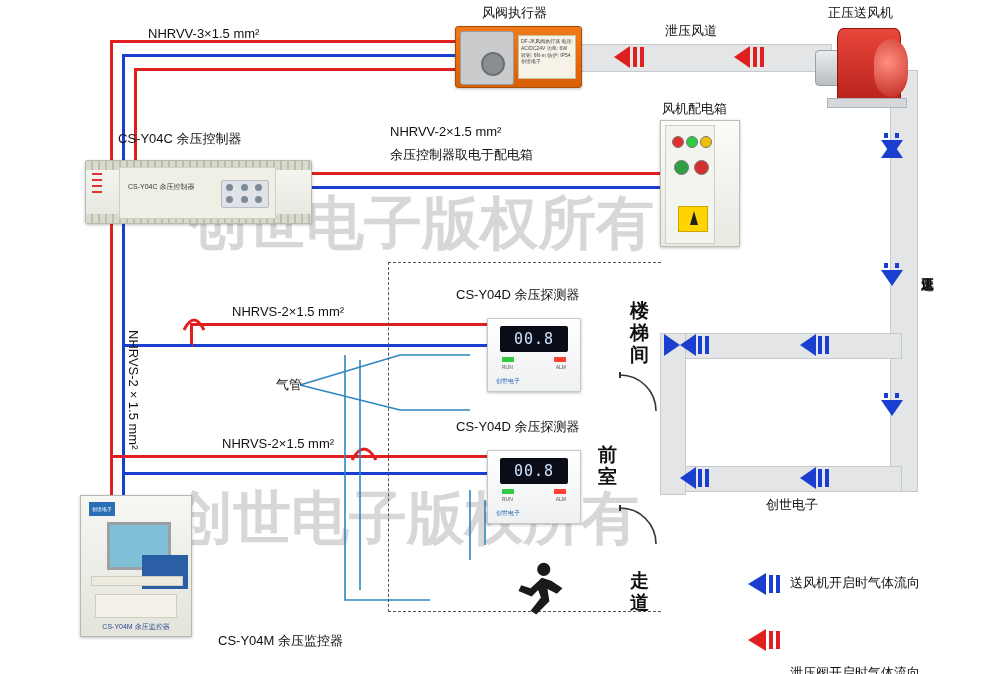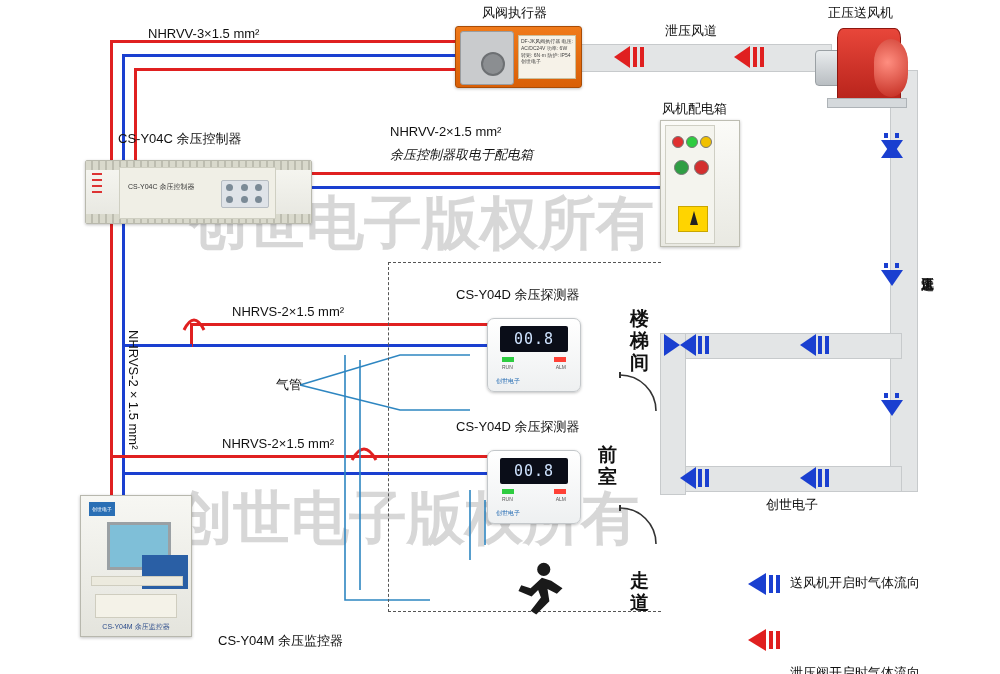--- a/index.html
+++ b/index.html
@@ -64,21 +64,21 @@
   .fan .base{position:absolute;left:12px;top:70px;width:78px;height:8px;background:#d5d9dc;border:1px solid #aeb3b7;}
 
   
   .distbox{position:absolute;left:660px;top:120px;width:78px;height:125px;background:linear-gradient(#fbfbf8,#e9e9e2);border:1px solid #bdbdb2;}
   .distbox .door{position:absolute;left:4px;top:4px;width:48px;height:117px;background:#f4f4ee;border:1px solid #cfcfc4;}
   .distbox .btn{position:absolute;width:10px;height:10px;border-radius:50%;border:1px solid #777;}
   .distbox .sticker{position:absolute;left:12px;top:80px;width:28px;height:24px;background:#ffd400;border:1px solid #c9a600;}
   .distbox .sticker:after{content:"";position:absolute;left:11px;top:4px;border-left:4px solid transparent;border-right:4px solid transparent;border-bottom:14px solid #222;}
 
   
-  .detector{position:absolute;width:92px;height:72px;background:linear-gradient(#ffffff,#eef0f1);border:1px solid #c3c7ca;border-radius:7px;}
+  .detector{position:absolute;width:92px;height:72px;background:linear-gradient(#ffffff,#eef0f1);border:1px solid #c3c7ca;border-radius:1px;}
   .detector .lcd{position:absolute;left:12px;top:7px;width:68px;height:26px;background:#0a0d18;border-radius:2px;}
   .detector .lcd span{position:absolute;left:0;right:0;top:4px;text-align:center;color:#cfe3ff;font-family:"DejaVu Sans Mono",monospace;font-size:15px;letter-spacing:1px;}
   .detector .leds{position:absolute;left:14px;top:38px;width:64px;display:flex;justify-content:space-between;}
   .detector .leds i{width:12px;height:5px;display:block;}
   .detector .leds i.g{background:#2ecc40;}
   .detector .leds i.r{background:#ff4136;}
   .detector .txt{position:absolute;left:14px;top:45px;width:64px;display:flex;justify-content:space-between;font-size:5px;color:#555;}
   .detector .brand{position:absolute;left:8px;bottom:5px;font-size:6px;color:#2a6fb5;}
 
   
@@ -300,30 +300,30 @@
         <rect x="776" y="631" width="4" height="18"></rect>
     </g>
   </svg>
 
   <div class="lbl" style="left:148px;top:26px;">NHRVV-3×1.5 mm²</div>
   <div class="lbl" style="left:482px;top:4px;">风阀执行器</div>
   <div class="lbl" style="left:665px;top:22px;">泄压风道</div>
   <div class="lbl" style="left:828px;top:4px;">正压送风机</div>
   <div class="lbl" style="left:118px;top:130px;">CS-Y04C 余压控制器</div>
   <div class="lbl" style="left:390px;top:124px;">NHRVV-2×1.5 mm²</div>
-  <div class="lbl" style="left:390px;top:146px;font-style:italic;">余压控制器取电于配电箱</div>
+  <div class="lbl" style="left:390px;top:146px;">余压控制器取电于配电箱</div>
   <div class="lbl" style="left:662px;top:100px;">风机配电箱</div>
   <div class="lbl v" style="left:918px;top:268px;">正压送风管道</div>
   <div class="lbl v" style="left:126px;top:330px;">NHRVS-2×1.5 mm²</div>
   <div class="lbl" style="left:232px;top:304px;">NHRVS-2×1.5 mm²</div>
   <div class="lbl" style="left:222px;top:436px;">NHRVS-2×1.5 mm²</div>
   <div class="lbl" style="left:456px;top:286px;">CS-Y04D 余压探测器</div>
   <div class="lbl" style="left:456px;top:418px;">CS-Y04D 余压探测器</div>
   <div class="lbl" style="left:276px;top:376px;">气管</div>
-  <div class="lbl big" style="left:630px;top:308px;width:26px;white-space:normal;line-height:1.15;">楼梯间</div>
+  <div class="lbl big" style="left:630px;top:300px;width:26px;white-space:normal;line-height:1.15;">楼梯间</div>
   <div class="lbl big" style="left:598px;top:444px;width:26px;white-space:normal;line-height:1.15;">前室</div>
   <div class="lbl big" style="left:630px;top:570px;width:26px;white-space:normal;line-height:1.15;">走道</div>
   <div class="lbl" style="left:766px;top:496px;">创世电子</div>
   <div class="lbl" style="left:218px;top:632px;">CS-Y04M 余压监控器</div>
 
   <div class="lbl" style="left:790px;top:574px;">送风机开启时气体流向</div>
   <div class="lbl" style="left:790px;top:664px;">泄压阀开启时气体流向</div>
 
 </div>
 

